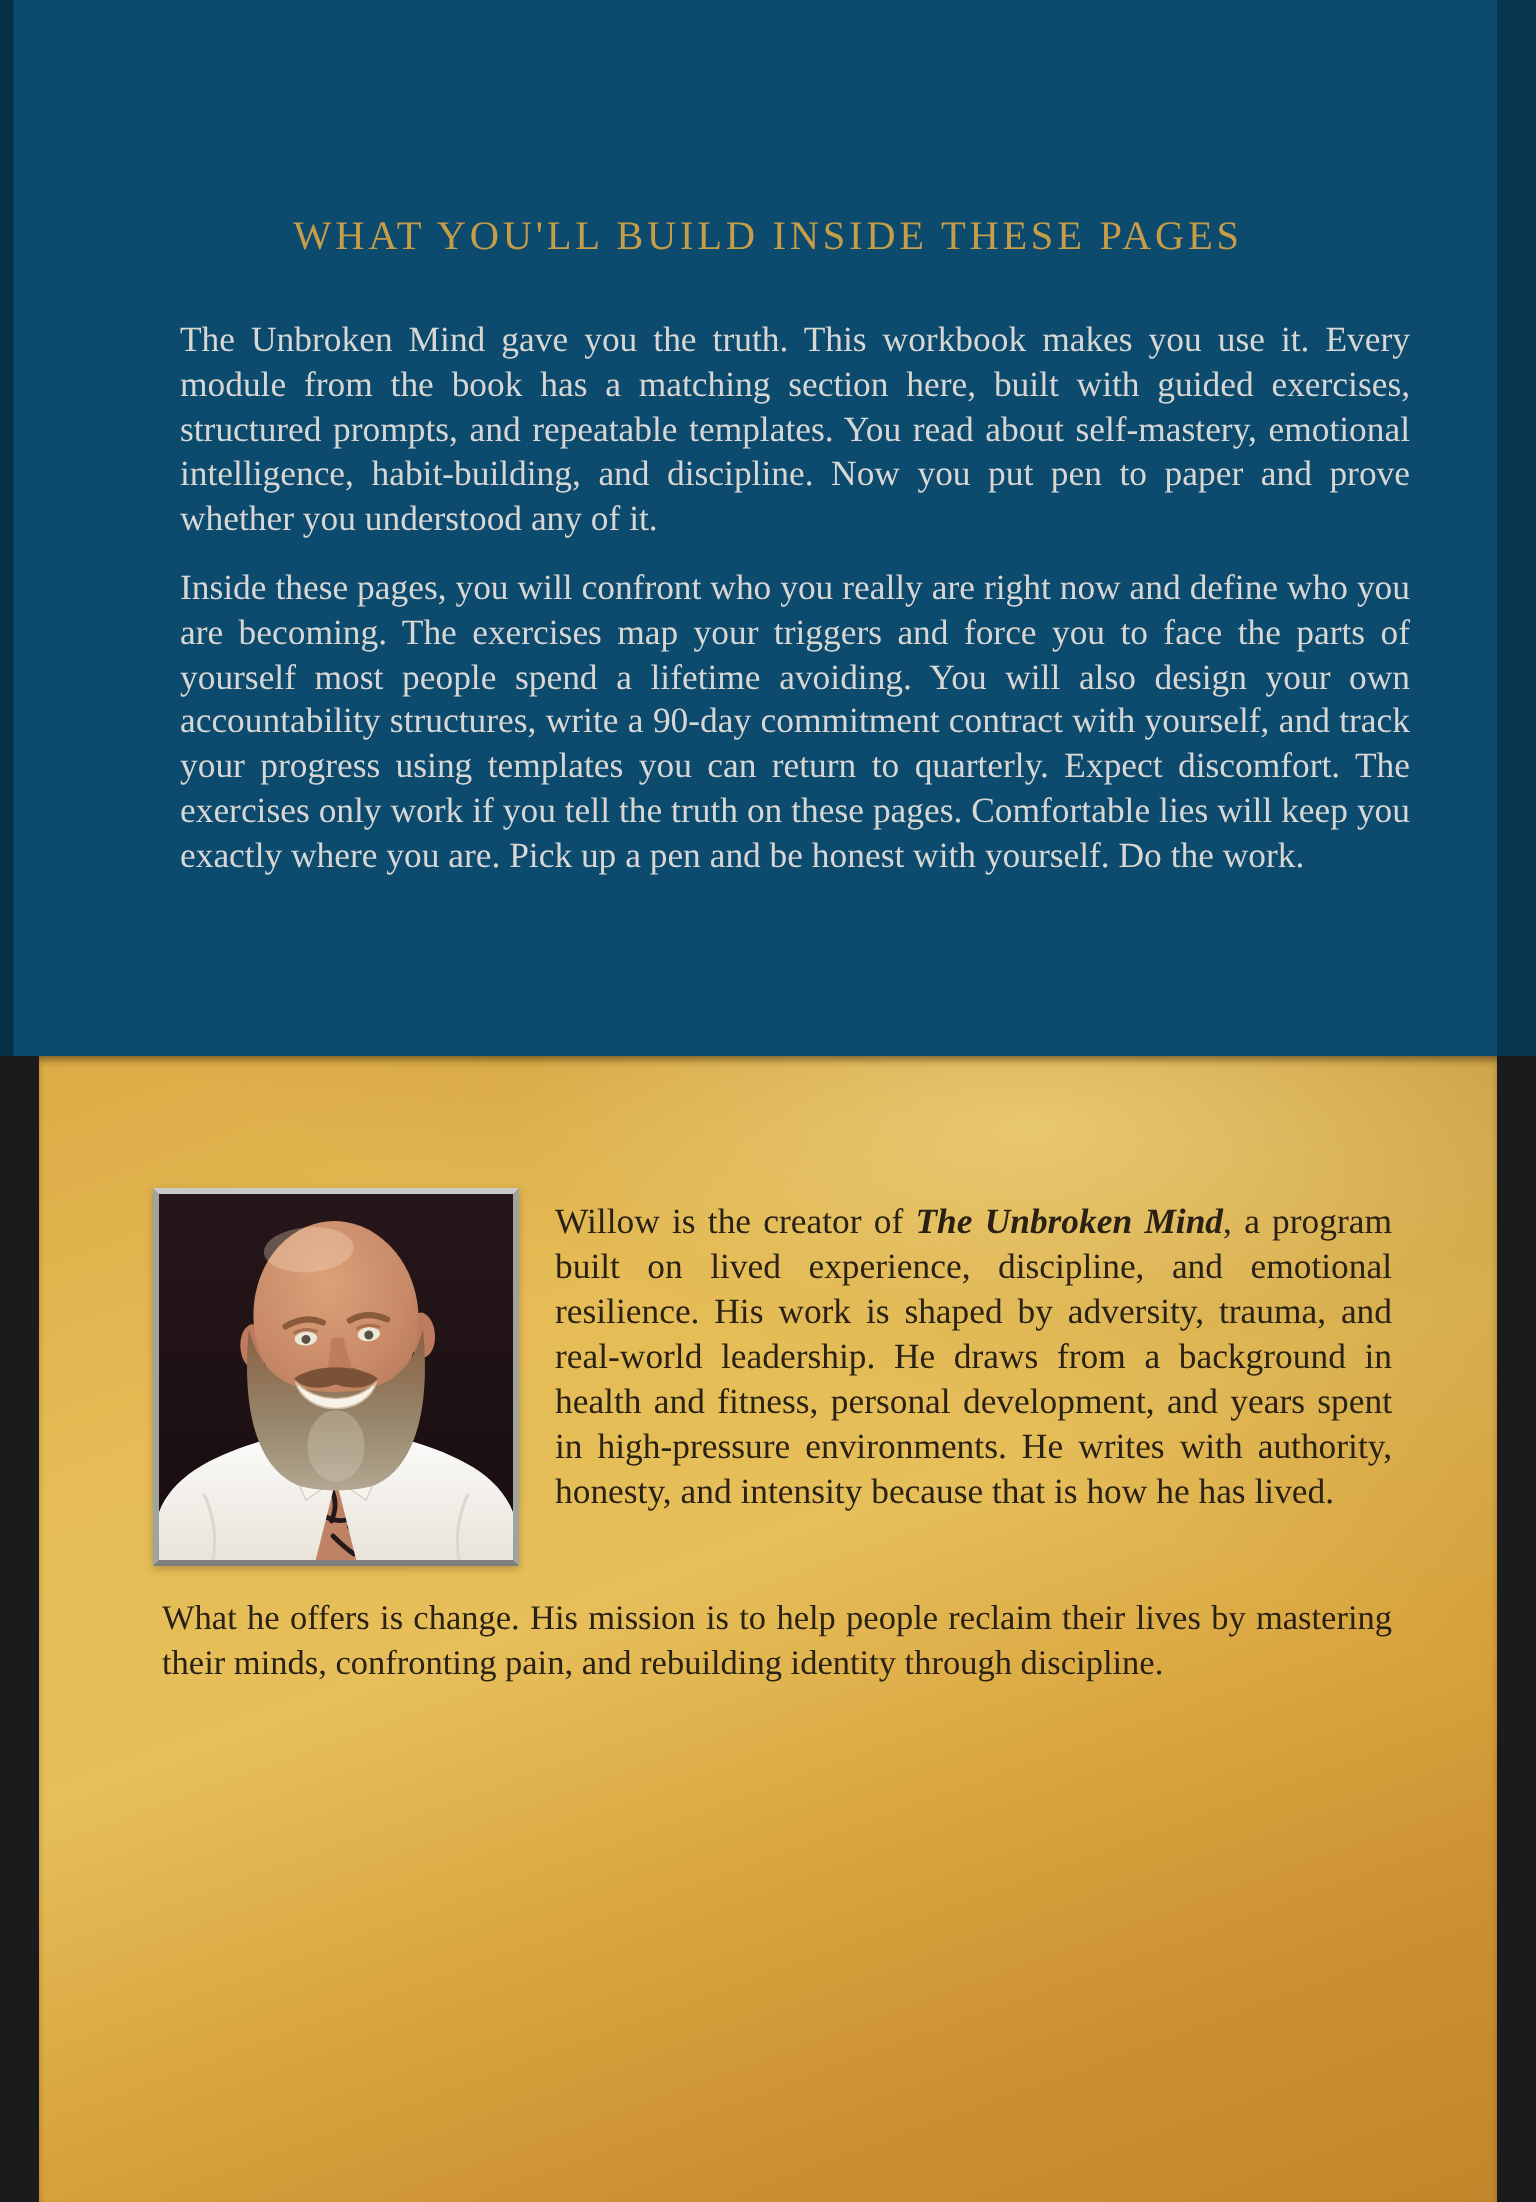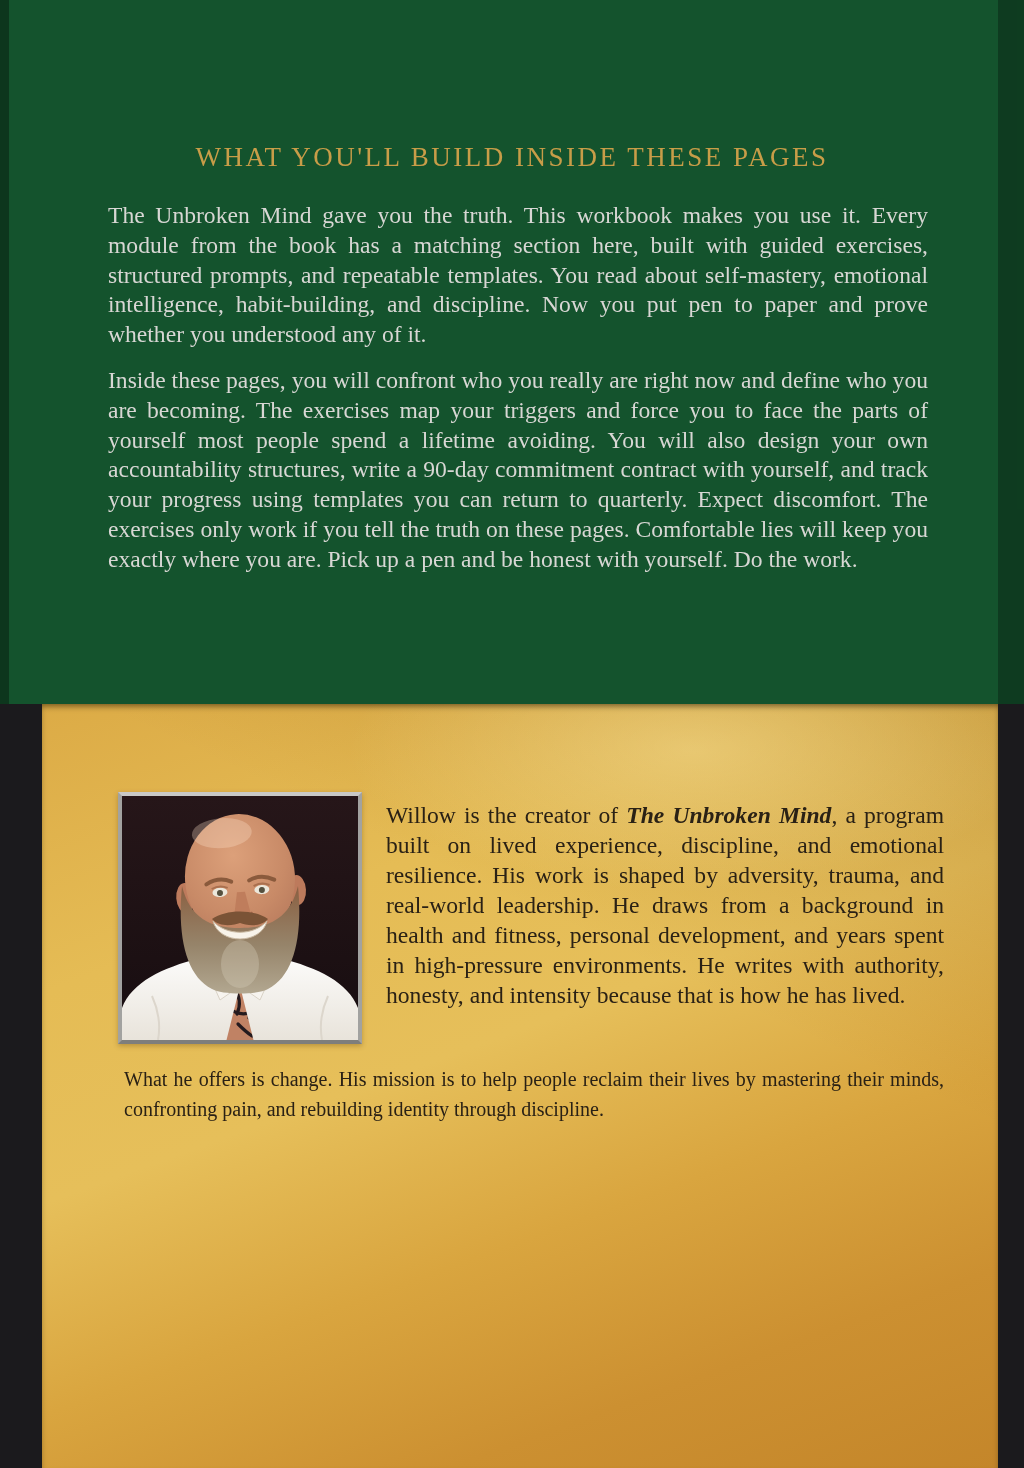--- a/index.html
+++ b/index.html
@@ -7,54 +7,53 @@
     position:relative;
     width:1024px;height:1468px;
     margin:0 auto;
     background:#1b1a1d;
     overflow:hidden;
     font-family:"Liberation Serif", serif;
   }
   
   .top-section{
     position:absolute;left:0;top:0;width:100%;height:704px;
-    background:#14532d;
+    background:#0c4a6e;
   }
   .top-section::before{
     content:"";position:absolute;left:0;top:0;bottom:0;width:9px;
     background:rgba(0,0,0,0.35);
   }
   .top-section::after{
     content:"";position:absolute;right:0;top:0;bottom:0;width:26px;
     background:rgba(0,0,0,0.28);
   }
   .heading{
     position:absolute;left:0;right:0;top:142px;
     margin:0;text-align:center;
     font-size:27px;font-weight:normal;letter-spacing:2.5px;
     color:#c89d48;
   }
   .dark-par{
-    position:absolute;left:108px;width:820px;margin:0;
+    position:absolute;left:108px;width:820px;margin:12px;
     color:#d8d7d4;
     font-size:23.6px;line-height:29.8px;
     text-align:justify;
   }
   .dark-par.p1{top:201px;}
   .dark-par.p2{top:366px;}
 
   
   .gold-section{
     position:absolute;left:26px;right:26px;top:704px;bottom:0;
     background:
       radial-gradient(ellipse 58% 30% at 68% 6%, rgba(255,236,165,0.42), rgba(255,236,165,0) 62%),
       linear-gradient(205deg, rgba(110,55,0,0.20) 0%, rgba(110,55,0,0.0) 35%),
       linear-gradient(160deg, #dcab46 0%, #e5bc55 26%, #e6bf5a 45%, #d9a53f 64%, #cc9031 82%, #c4862a 100%);
     box-shadow: inset 0 4px 6px -2px rgba(40,25,0,0.6);
-    margin-left: 16px;
   }
   .photo-frame{
     position:absolute;left:76px;top:88px;
     width:236px;height:244px;
     border:4px solid #a2a2a0;
     border-top-color:#c9c9c7;
     border-bottom-color:#7e7e7c;
     background:#1d1115;
     box-shadow:0 2px 5px rgba(80,50,0,0.30);
   }
@@ -62,21 +61,21 @@
   .bio-par{
     position:absolute;left:344px;top:96px;width:558px;margin:0;
     color:#2a2115;
     font-size:23.6px;line-height:30px;
     text-align:justify;
   }
   .bio-par .book-title{font-weight:bold;font-style:italic;}
   .mission-par{
     position:absolute;left:82px;top:360px;width:820px;margin:0;
     color:#2a2115;
-    font-size:20px;line-height:30px;
+    font-size:23px;line-height:30px;
     text-align:justify;
   }
 </style>
 </head>
 <body>
 
 <div class="page">
 
   <section class="top-section">
     <h1 class="heading">WHAT YOU'LL BUILD INSIDE THESE PAGES</h1>

